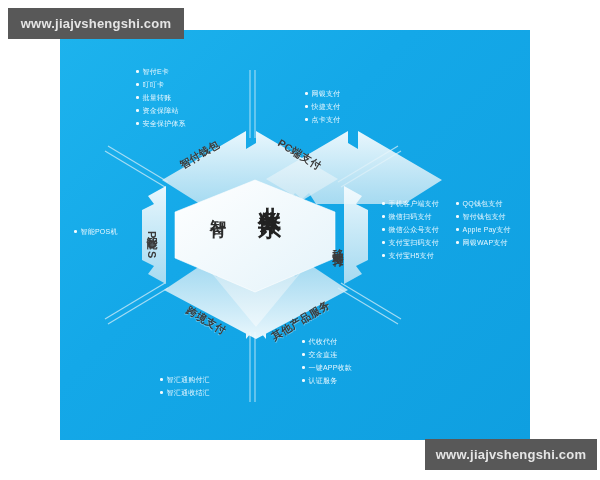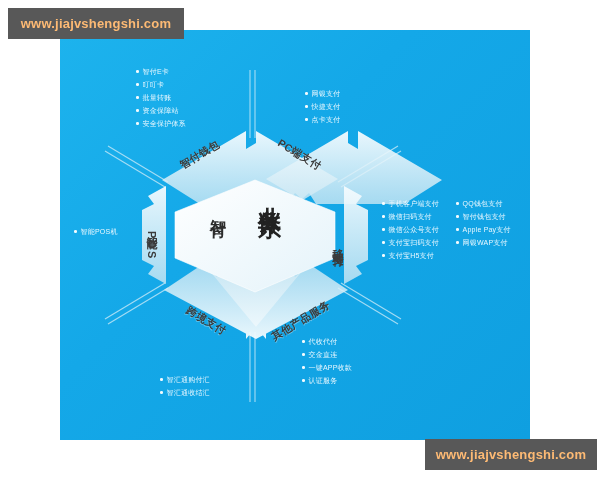--- a/index.html
+++ b/index.html
@@ -17,21 +17,21 @@
     left: 60px; top: 30px;
     width: 470px; height: 410px;
     background: linear-gradient(135deg,#1db3ed 0%, #14a8e8 40%, #0f9fe0 100%);
     overflow: hidden;
   }
 
   
   .wm {
     position: absolute;
     background: #585858;
-    color: #fdba74;
+    color: #e5e5e5;
     font-size: 13px;
     font-weight: 700;
     letter-spacing: .2px;
     display: flex; align-items: center; justify-content: center;
     white-space: nowrap;
   }
   .wm-top  { left: 8px;  top: 8px;   width: 176px; height: 31px; }
   .wm-bot  { left: 425px; top: 439px; width: 172px; height: 31px; }
 
   

